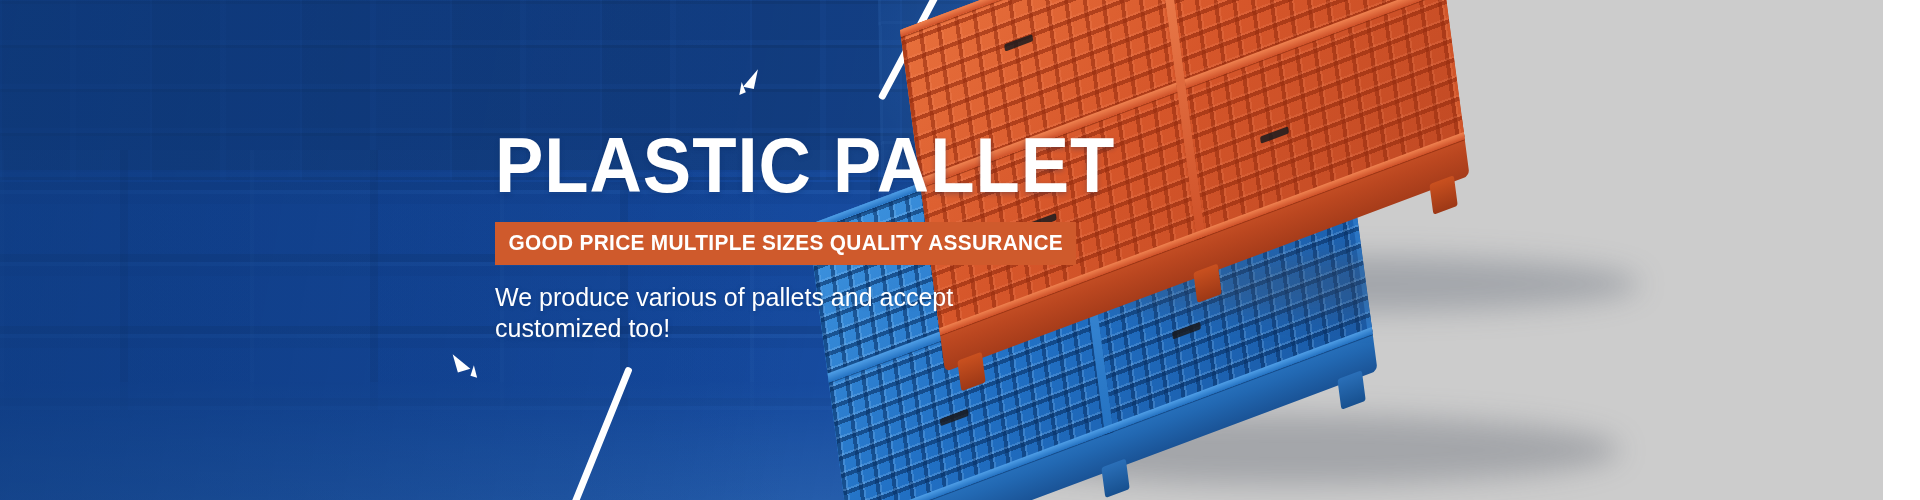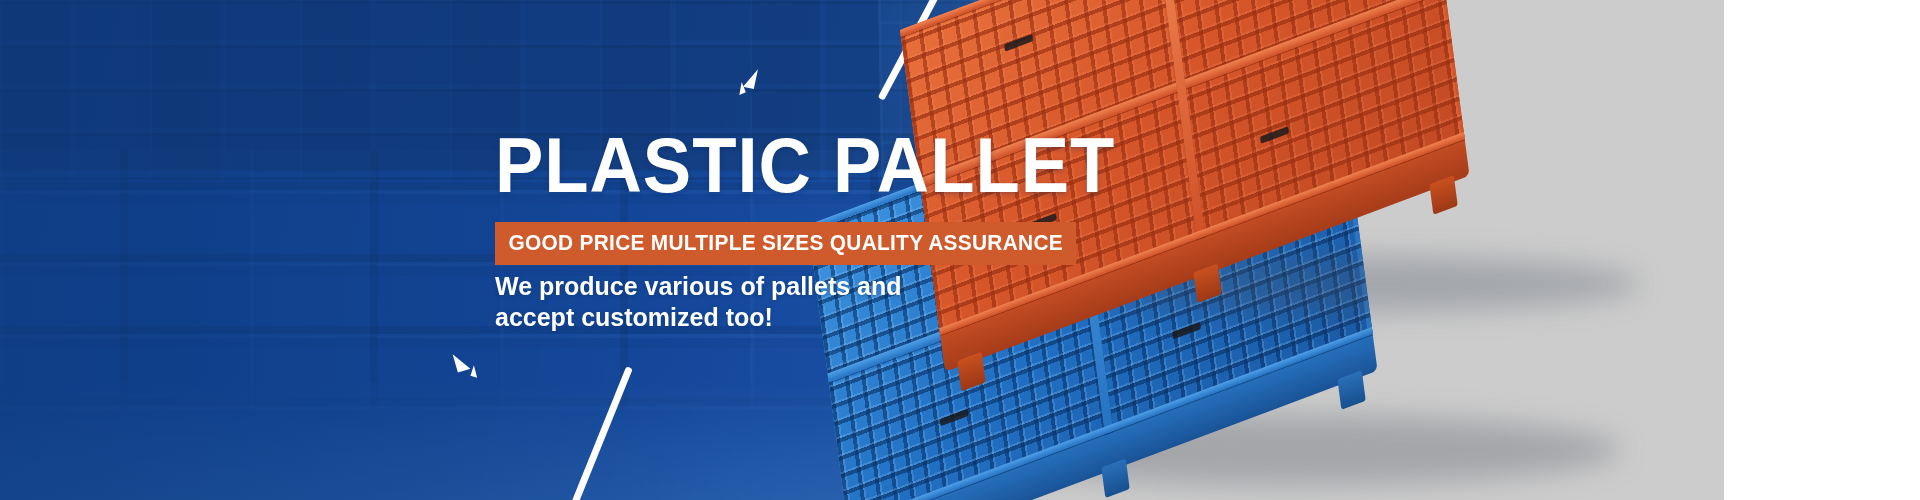--- a/index.html
+++ b/index.html
@@ -2,21 +2,21 @@
 <html><head>
 <meta charset="utf-8">
 <title>Plastic Pallet Banner</title>
 <style>
   * { margin:0; padding:0; box-sizing:border-box; }
   html,body { background:#ffffff; }
   body { font-family:"Liberation Sans", sans-serif; }
 
   #banner {
     position:relative;
-    width:1724px;
+    width:1883px;
     height:500px;
     overflow:hidden;
     background:#7f1d1d;
   }
 
   
   .gray-plate {
     position:absolute;
     inset:0;
     background:#cccccc;
@@ -187,25 +187,25 @@
     color:#ffffff;
     font-size:21.5px;
     font-weight:bold;
     letter-spacing:.3px;
     padding:9px 13px 9px 14px;
     white-space:nowrap;
     transform:scaleX(.97);
     transform-origin:left center;
   }
   .subtext {
-    margin-top:6px;
+    margin-top:17px;
     color:#ffffff;
     font-size:25px;
     line-height:1.22;
-    font-weight:bold;
+    font-weight:normal;
     width:490px;
     text-shadow:0 1px 4px rgba(10,40,90,.35);
   }
 
   
   .product-stage {
     position:absolute;
     left:1000px;
     top:20px;
     width:920px;

